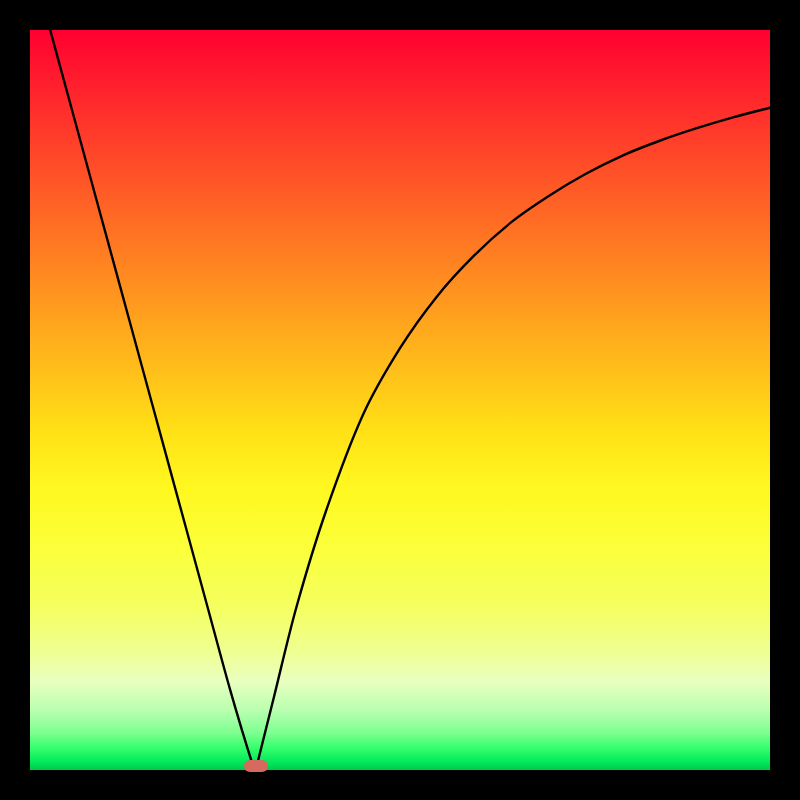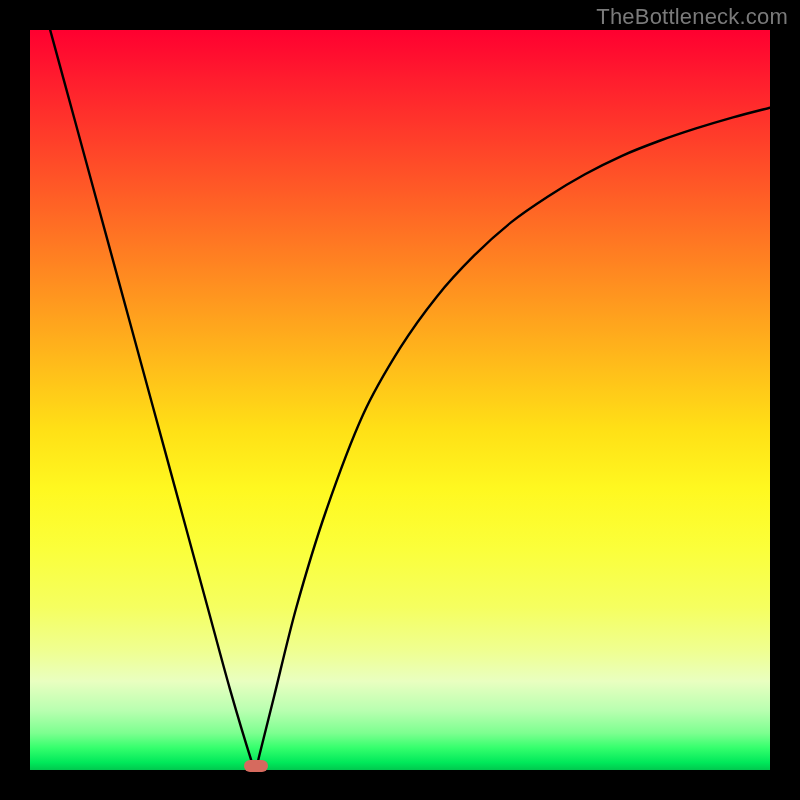--- a/index.html
+++ b/index.html
@@ -68,20 +68,19 @@
     height: 12px;
     border-radius: 6px;
     background: #d66a5e;
     transform: translate(-50%, -50%);
   }
 </style>
 </head>
 <body>
 
 <div class="frame">
-  <div class="watermark">TheBottleneck.com</div>
   <div class="plot">
     <svg class="curve" viewBox="0 0 740 740" preserveAspectRatio="none">
       <path fill="none" stroke="#000000" stroke-width="2.4" stroke-linecap="round" stroke-linejoin="round" d="M 0.00 -74.00 C 3.55 -60.98, 15.10 -18.65, 22.20 7.40 C 29.30 33.45, 37.30 62.75, 44.40 88.80 C 51.50 114.85, 59.50 144.15, 66.60 170.20 C 73.70 196.25, 81.70 225.55, 88.80 251.60 C 95.90 277.65, 103.90 306.95, 111.00 333.00 C 118.10 359.05, 126.10 388.35, 133.20 414.40 C 140.30 440.45, 148.30 469.75, 155.40 495.80 C 162.50 521.85, 170.50 551.15, 177.60 577.20 C 184.70 603.25, 192.70 633.74, 199.80 658.60 C 206.90 683.46, 217.86 719.58, 222.00 732.60 C 226.14 745.62, 224.52 741.18, 225.70 740.00 C 226.88 738.82, 226.44 737.04, 229.40 725.20 C 232.36 713.36, 238.28 689.68, 244.20 666.00 C 250.12 642.32, 258.11 606.80, 266.40 577.20 C 274.69 547.60, 285.34 511.78, 296.00 481.00 C 306.66 450.22, 321.16 410.85, 333.00 384.80 C 344.84 358.75, 358.16 337.14, 370.00 318.20 C 381.84 299.26, 395.16 281.20, 407.00 266.40 C 418.84 251.60, 432.16 237.54, 444.00 225.70 C 455.84 213.86, 469.16 201.87, 481.00 192.40 C 492.84 182.93, 506.16 174.20, 518.00 166.50 C 529.84 158.80, 543.16 150.81, 555.00 144.30 C 566.84 137.79, 580.16 131.13, 592.00 125.80 C 603.84 120.47, 617.16 115.38, 629.00 111.00 C 640.84 106.62, 654.16 102.21, 666.00 98.42 C 677.84 94.63, 691.16 90.64, 703.00 87.32 C 714.84 84.00, 734.08 79.24, 740.00 77.70"></path>
     </svg>
     <div class="marker" style="background: rgb(214, 106, 94); left: 225.7px; top: 736.3px;"></div>
   </div>
 </div>
 
 </body></html>

